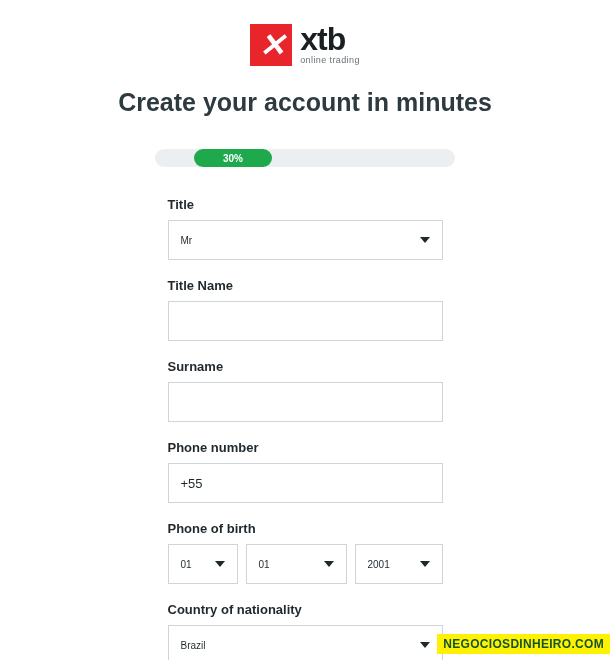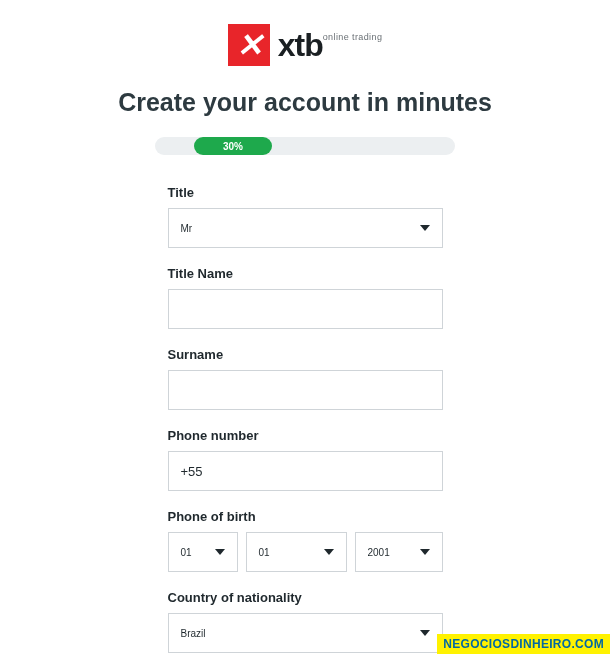--- a/index.html
+++ b/index.html
@@ -33,42 +33,42 @@
     .logo-x {
       color: #fff;
       font-weight: bold;
       font-size: 32px;
       line-height: 1;
       font-style: italic;
       letter-spacing: -2px;
     }
     .logo-text-wrap {
       display: flex;
-      flex-direction: row;
+      flex-direction: column;
       justify-content: center;
     }
     .logo-text {
       font-size: 32px;
       font-weight: 800;
       color: #1a1f22;
       line-height: 0.9;
       letter-spacing: -1px;
     }
     .logo-sub {
       font-size: 9px;
       color: #6a7075;
       letter-spacing: 0.4px;
       margin-top: 1px;
     }
     .heading {
       text-align: center;
       font-size: 25px;
       font-weight: 700;
       color: #2d3a40;
-      margin-bottom: 20px;
+      margin-bottom: 32px;
     }
     .progress-wrap {
       width: 300px;
       margin: 0 auto 30px;
     }
     .progress-bar {
       position: relative;
       height: 18px;
       background: #eceff1;
       border-radius: 9px;
@@ -137,21 +137,21 @@
       gap: 8px;
     }
     .date-row .select-box.day { flex: 0 0 70px; }
     .date-row .select-box.month { flex: 1; }
     .date-row .select-box.year { flex: 0 0 88px; }
     .watermark {
       position: absolute;
       right: 0;
       bottom: 6px;
       background: #fff200;
-      color: #0369a1;
+      color: #14532d;
       font-size: 12px;
       font-weight: 700;
       padding: 3px 6px;
       font-family: Arial, sans-serif;
       letter-spacing: 0.3px;
       text-align: center;
     }
   </style>
 </head>
 <body>

